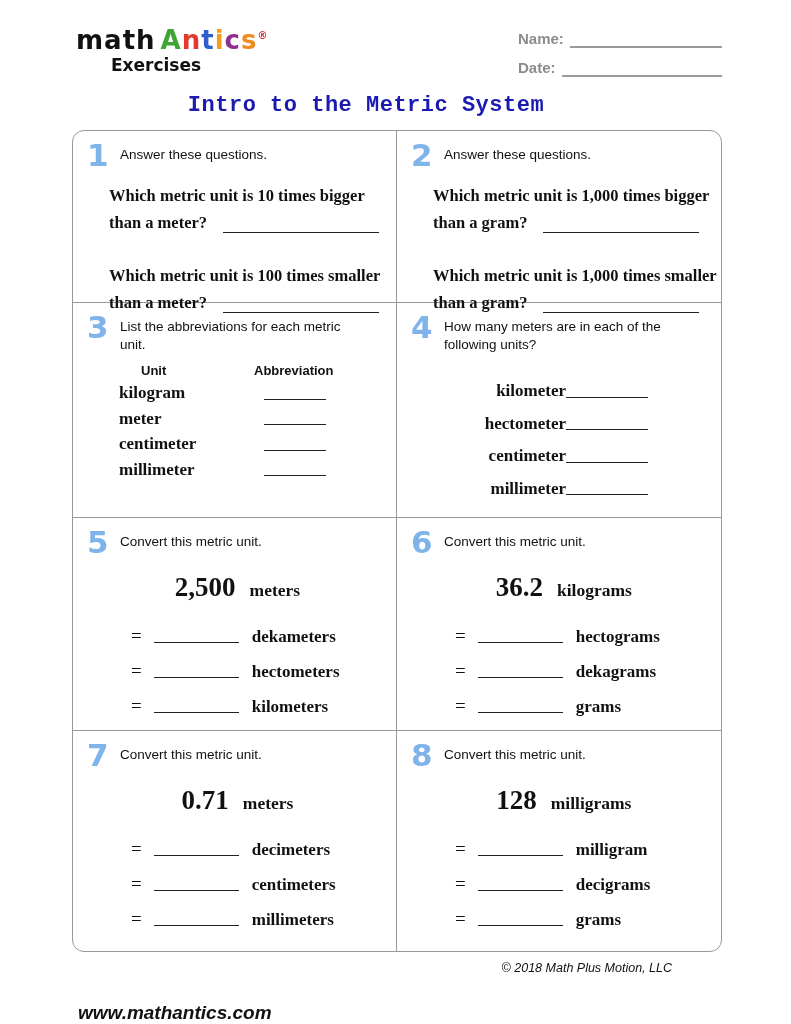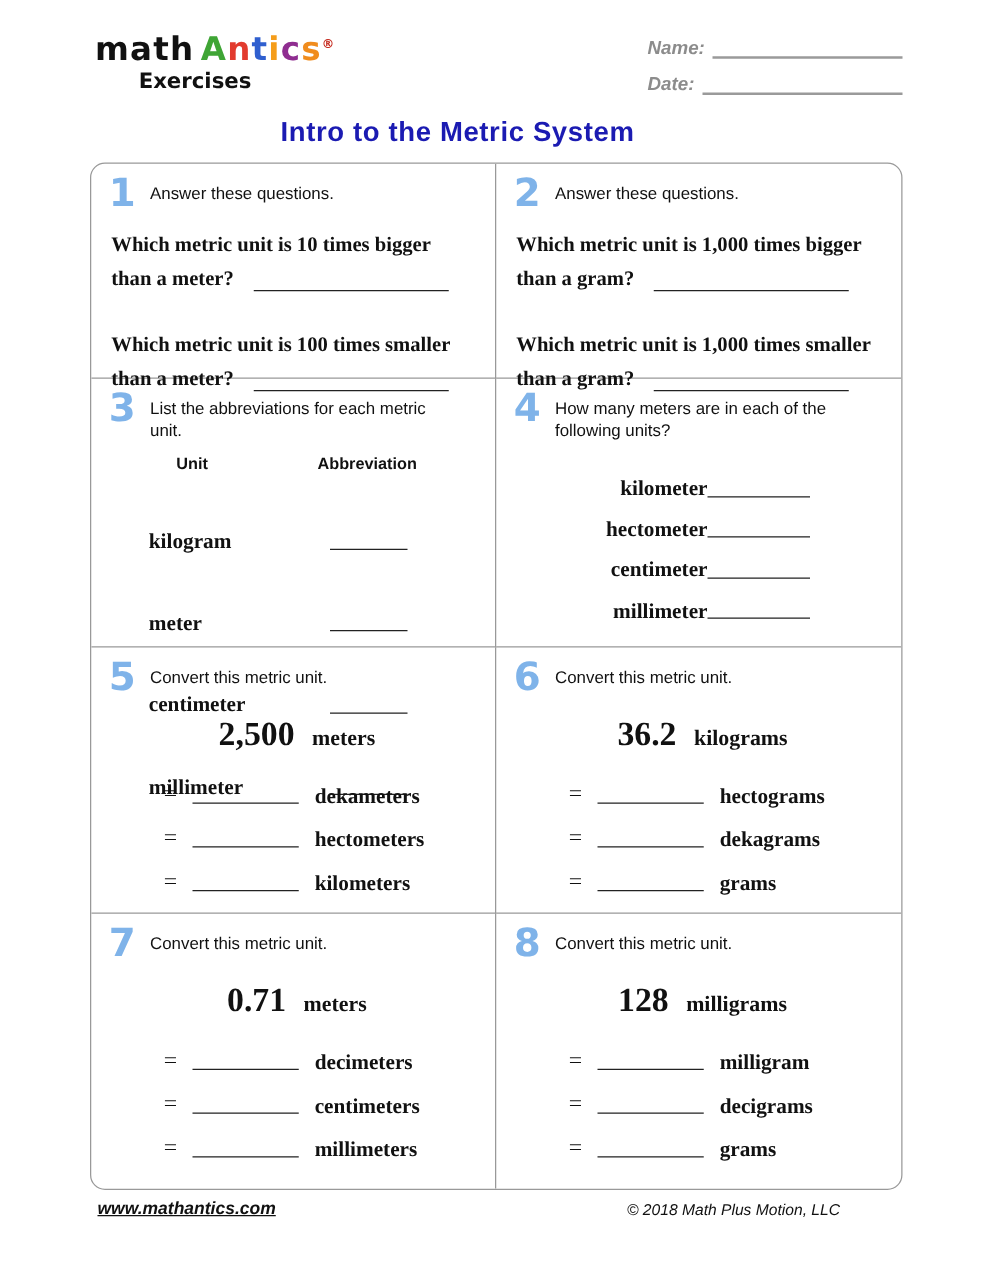--- a/index.html
+++ b/index.html
@@ -11,21 +11,21 @@
 
   
   .logo { position:absolute; left:76px; top:26px; width:160px; text-align:center; }
   .logo-line1 { font-family:"DejaVu Sans", sans-serif; font-weight:bold; font-size:26px; line-height:1.1; white-space:nowrap; }
   .logo-math { color:#111; margin-right:5px; letter-spacing:1px; }
   .logo-antics span { letter-spacing:1px; }
   .logo-reg { font-size:10px; vertical-align:super; color:#c52a1e; font-weight:bold; }
   .logo-sub { font-family:"DejaVu Sans", sans-serif; font-weight:bold; font-size:17px; margin-top:0px; }
 
   .fields { position:absolute; left:518px; top:30px; width:204px; }
-  .field-row { display:flex; align-items:center; margin-bottom:11px;font-style:italic; }
+  .field-row { display:flex; align-items:flex-end; margin-bottom:11px; }
   .field-label { font-weight:bold; font-size:15px; color:#8c8c8c; margin-right:6px; line-height:1.2; }
   .field-line { flex:1; border-bottom:2px solid #9a9a9a; height:16px; }
 
   .title { position:absolute; top:93px; left:0; width:100%; text-align:center;
            font-size:22px; font-weight:bold; letter-spacing:0.5px; }
 
   
   .grid {
     position:absolute; left:72px; top:130px; width:650px; height:822px;
     border:1.5px solid #999; border-radius:12px; overflow:hidden; background:#fff;
@@ -35,50 +35,50 @@
   .cell.cl { border-right:1px solid #999; }
   .cell.rb { border-bottom:1px solid #999; }
 
   .cell-head { display:flex; align-items:flex-start; }
   .num { font-family:"DejaVu Sans", sans-serif; font-weight:bold; font-size:31px; line-height:0.95; min-width:24px; }
   .instr { font-size:13.5px; color:#111; padding-top:5px; padding-left:9px; line-height:1.3; max-width:240px; }
 
   
   .questions { margin-top:13px; padding-left:2px; }
   .question { margin-bottom:27px; }
-  .q-text { font-family:"Liberation Serif", serif; font-weight:bold; font-size:16.5px; line-height:1.6; white-space:nowrap; }
+  .q-text { font-family:"Liberation Serif", serif; font-weight:bold; font-size:16.5px; line-height:1.6; white-space:nowrap;margin-left:20px; }
   .q-line2 { display:flex; align-items:flex-end; }
   .q-blank { display:inline-block; width:156px; border-bottom:1.5px solid #222; margin-left:16px; margin-bottom:3px; }
 
   
   .abbrev { margin-top:10px; }
   .abbrev-head { display:flex; font-weight:bold; font-size:13px; }
   .abbrev-head .c1 { margin-left:54px; width:113px; }
-  .abbrev-row { display:flex; align-items:flex-end; height:25.5px;margin-top:40px; }
+  .abbrev-row { display:flex; align-items:flex-end; height:25.5px; }
   .abbrev-row .unit { font-family:"Liberation Serif", serif; font-weight:bold; font-size:17px; margin-left:32px; width:145px; line-height:1.2; }
   .abbrev-blank { width:62px; border-bottom:1.5px solid #222; margin-bottom:4px; }
 
   
   .units-list { margin-top:16px; }
   .unit-row { display:flex; align-items:flex-end; height:32.5px;text-align:right; }
   .unit-row .unit { font-family:"Liberation Serif", serif; font-weight:bold; font-size:17px; margin-left:35px; width:120px; line-height:1.2; }
   .unit-blank { width:82px; border-bottom:1.5px solid #222; margin-bottom:4px; }
 
   
   .value-line { margin-top:15px; text-align:center; font-family:"Liberation Serif", serif; font-weight:bold; }
   .value { font-size:27px; }
   .value-unit { font-size:17.5px; margin-left:10px; }
   .conv-rows { margin-top:8px; }
   .conv-row { display:flex; align-items:flex-end; height:35px; margin-left:44px; }
   .eq { font-family:"Liberation Serif", serif; font-size:19px; line-height:1.1; }
   .conv-blank { width:85px; border-bottom:1.5px solid #222; margin:0 13px 3px 12px; }
   .target { font-family:"Liberation Serif", serif; font-weight:bold; font-size:17px; line-height:1.15; }
 
   
-  .footer-left  { position:absolute; left:78px; top:958px; font-weight:bold; font-style:italic; font-size:14px;text-decoration:underline; }
+  .footer-left  { position:absolute; left:78px; top:1002px; font-weight:bold; font-style:italic; font-size:19px; }
   .footer-right { position:absolute; right:60px; top:961px; font-weight:normal; font-style:italic; font-size:12.5px;text-align:center; }
 </style>
 </head>
 <body>
 
 <div class="page">
 
   <div class="logo">
     <div class="logo-line1">
       <span class="logo-math">math</span><span class="logo-antics"><span style="color: rgb(63, 165, 53);">A</span><span style="color: rgb(226, 59, 46);">n</span><span style="color: rgb(47, 95, 207);">t</span><span style="color: rgb(245, 157, 26);">i</span><span style="color: rgb(143, 45, 144);">c</span><span style="color: rgb(240, 140, 29);">s</span></span><span class="logo-reg">®</span>
@@ -90,21 +90,21 @@
     <div class="field-row">
       <span class="field-label" style="color: rgb(140, 140, 140);">Name:</span>
       <span class="field-line"></span>
     </div>
     <div class="field-row">
       <span class="field-label" style="color: rgb(140, 140, 140);">Date:</span>
       <span class="field-line"></span>
     </div>
   </div>
 
-  <div class="title" style="color: rgb(27, 27, 178);">Intro to the Metric System</div>
+  <div class="title" style="color: rgb(27, 27, 178); font-family: Liberation Mono, monospace;">Intro to the Metric System</div>
 
   <div class="grid">
 
     <section class="cell cl rb">
       <div class="cell-head">
         <span class="num" style="color: rgb(127, 179, 233);">1</span>
         <span class="instr">Answer these questions.</span>
       </div>
       <div class="questions">
         <div class="question">

